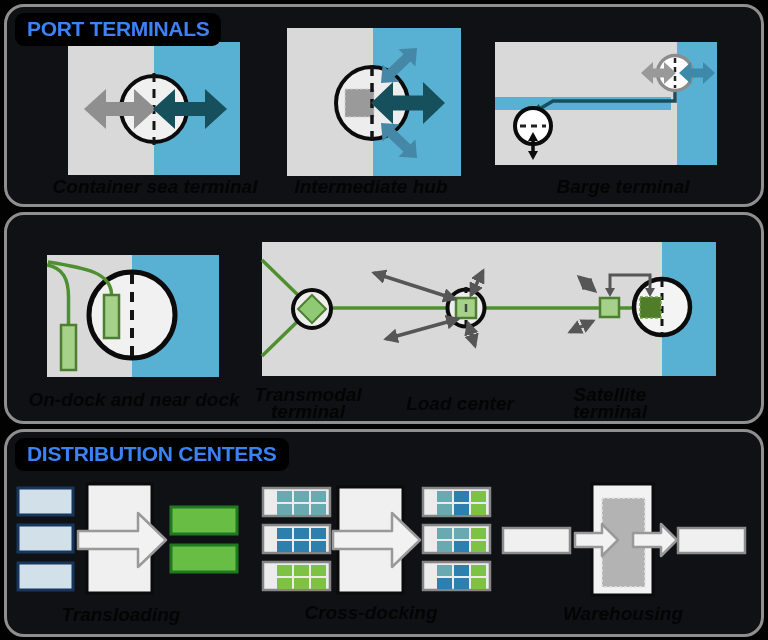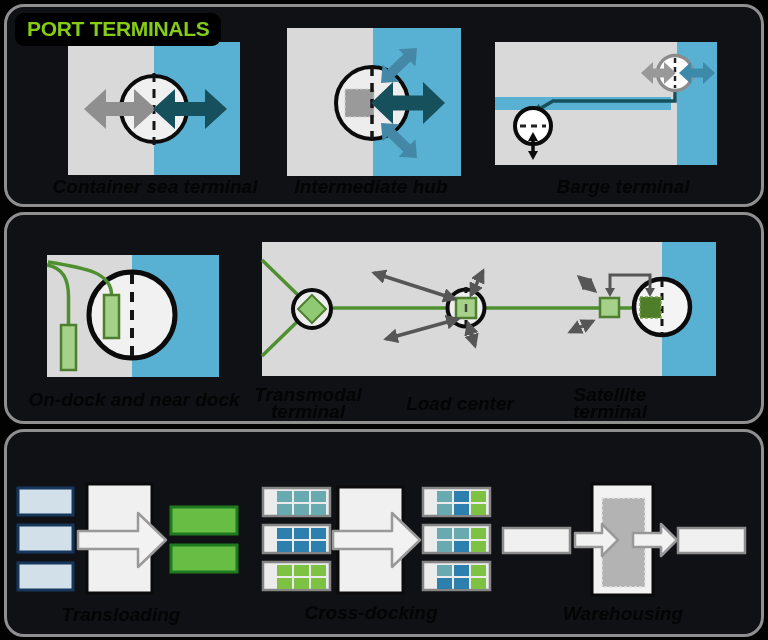--- a/index.html
+++ b/index.html
@@ -5,21 +5,21 @@
   html,body{margin:0;padding:0;background:#000;}
   .canvas{position:relative;width:768px;height:640px;background:#020202;overflow:hidden;
           font-family:"Liberation Sans",sans-serif;}
   .panel{position:absolute;left:4px;width:754px;background:#101114;border:3px solid #8f8f8f;
          border-radius:20px;}
   #panel-port{top:4px;height:197px;}
   #panel-rail{top:212px;height:206px;}
   #panel-dist{top:429px;height:202px;}
   .badge{position:absolute;left:8px;top:6px;background:#000;border-radius:9px;
          padding:4px 12px 5px 12px;z-index:5;}
-  .badge span{color:#84cc16;font-weight:bold;font-size:21px;letter-spacing:-0.3px;white-space:nowrap;}
+  .badge span{color:#3b82f6;font-weight:bold;font-size:21px;letter-spacing:-0.3px;white-space:nowrap;}
   .fig{position:absolute;left:0;top:0;}
   .caption{position:absolute;transform:translateX(-50%);color:#040404;font-weight:bold;
            font-style:italic;font-size:19px;line-height:17px;text-align:center;white-space:nowrap;z-index:4;}
   .cellgrid{position:absolute;display:grid;grid-template-columns:15px 15px 15px;
             grid-template-rows:11px 11px;gap:2px;z-index:3;}
   .cell{width:15px;height:11px;}
 </style>
 </head>
 <body>
 
@@ -125,20 +125,23 @@
       <span style="display:block">terminal</span>
     </div>
     <div class="caption" style="left:453px;top:180px;">Load center</div>
     <div class="caption" style="left:603px;top:171px;">
       <span style="display:block">Satellite</span>
       <span style="display:block">terminal</span>
     </div>
   </section>
 
   <section class="panel" id="panel-dist">
+    <div class="badge">
+      <span>DISTRIBUTION CENTERS</span>
+    </div>
     <svg class="fig" width="754" height="202" viewBox="0 0 754 202">
 
       <g>
         <rect x="11" y="56" width="55" height="27" fill="#d2e0e9" stroke="#17365d" stroke-width="3"></rect>
         <rect x="11" y="93" width="55" height="27" fill="#d2e0e9" stroke="#17365d" stroke-width="3"></rect>
         <rect x="11" y="131" width="55" height="27" fill="#d2e0e9" stroke="#17365d" stroke-width="3"></rect>
         <rect x="80" y="52" width="65" height="109" fill="#f0f0f0" stroke="#0b0b0b" stroke-width="3"></rect>
         <polygon points="71,99 131,99 131,81 159,108 131,135 131,117 71,117" fill="#f2f2f2" stroke="#999" stroke-width="2.5" stroke-linejoin="round"></polygon>
         <rect x="164" y="75" width="66" height="27" fill="#68bd45" stroke="#1f7a1f" stroke-width="3"></rect>
         <rect x="164" y="113" width="66" height="27" fill="#68bd45" stroke="#1f7a1f" stroke-width="3"></rect>

